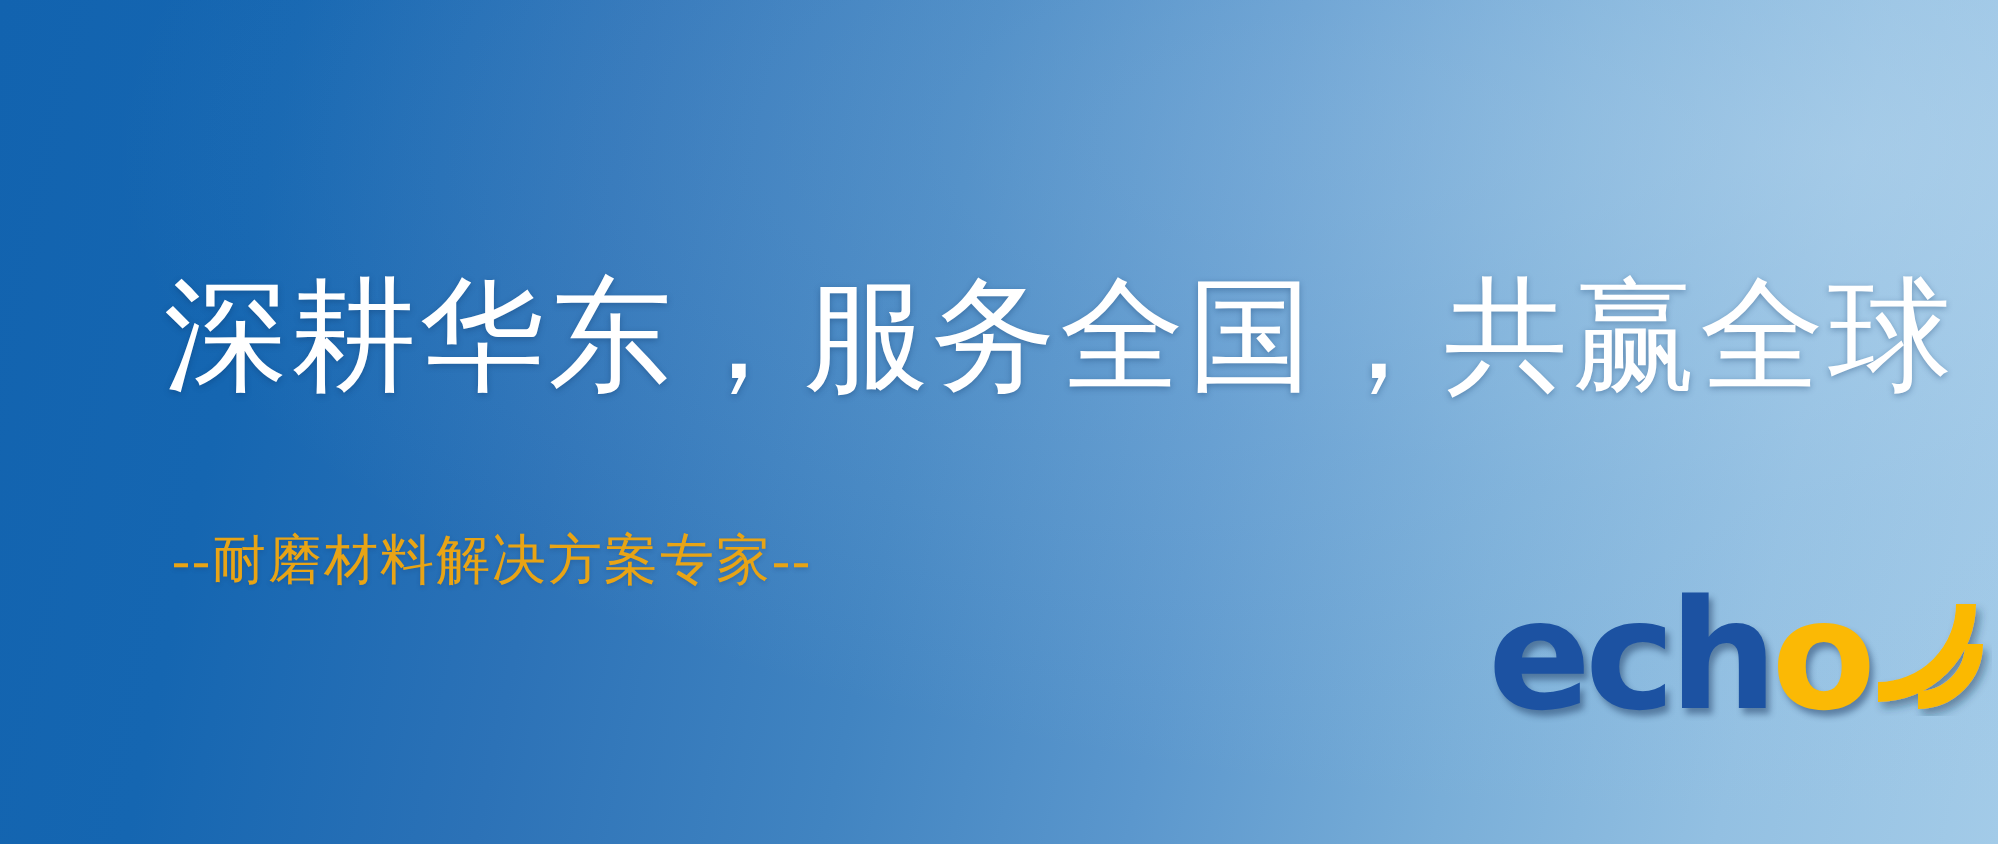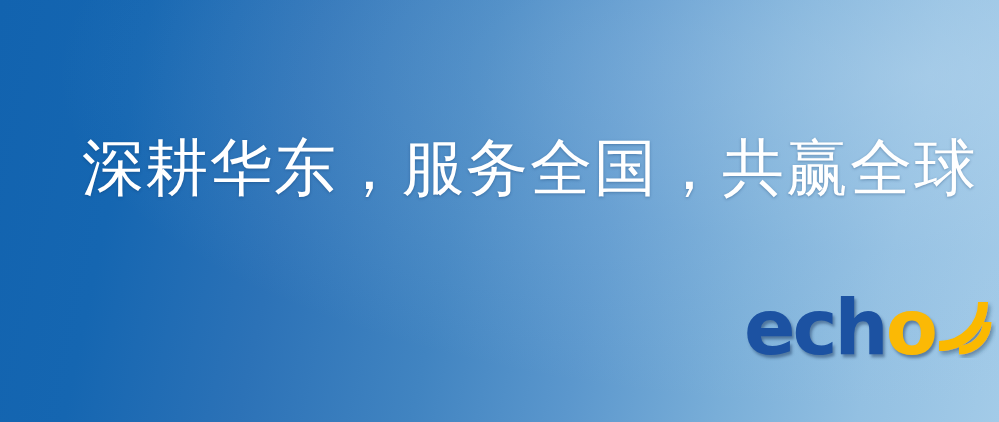--- a/index.html
+++ b/index.html
@@ -121,20 +121,21 @@
 </style>
 </head>
 <body>
 
 <div id="banner">
 
   <div id="banner-sheen"></div>
 
   <div id="headline">深耕华东，服务全国，共赢全球</div>
 
+  <div id="subtitle">--耐磨材料解决方案专家--</div>
 
   <div id="logo">
 
     <div id="logo-wordmark"><span>ech</span><span class="echo-o">o</span></div>
 
     <svg id="echo-waves" viewBox="0 0 64 64">
       <g fill="none" stroke="#fbb905" stroke-linecap="butt" transform="translate(1,2)" filter="url(#wave-shadow)">
         <path d="M6 50 A 44 44 0 0 0 50 6" stroke-width="10"></path>
         <path d="M26 54 A 28 28 0 0 0 54 26" stroke-width="9"></path>
       </g>

